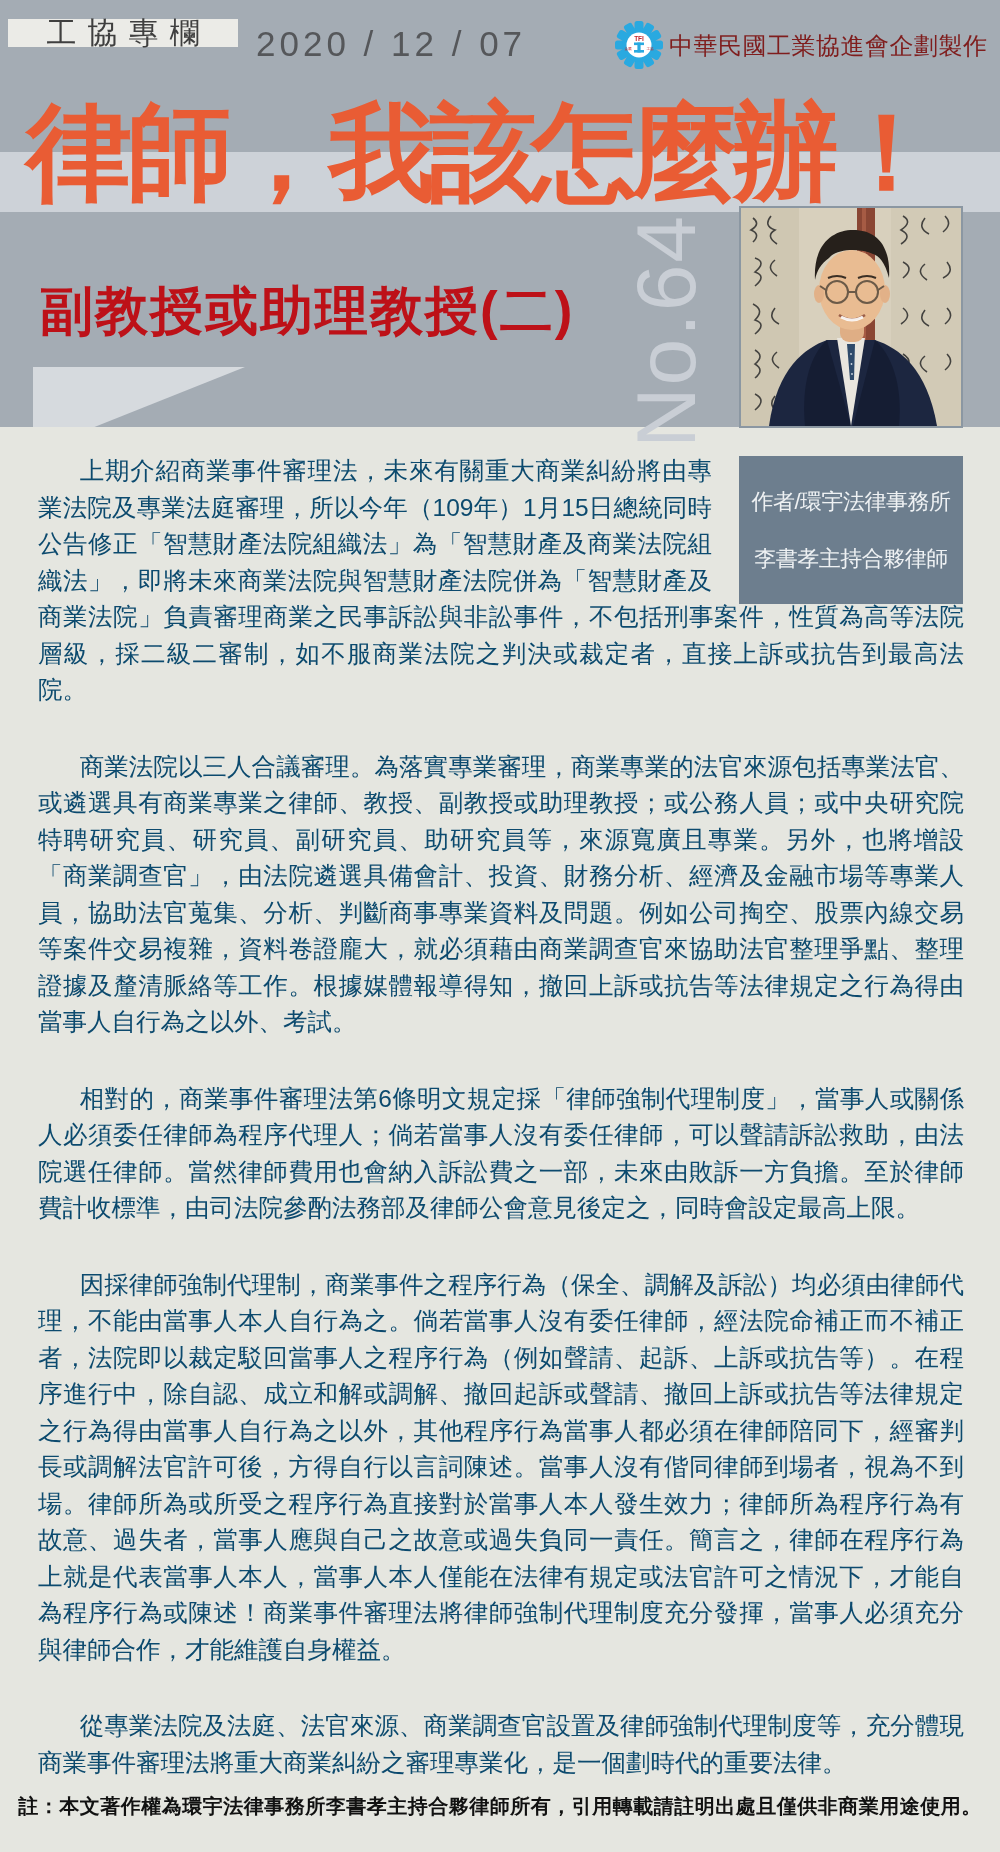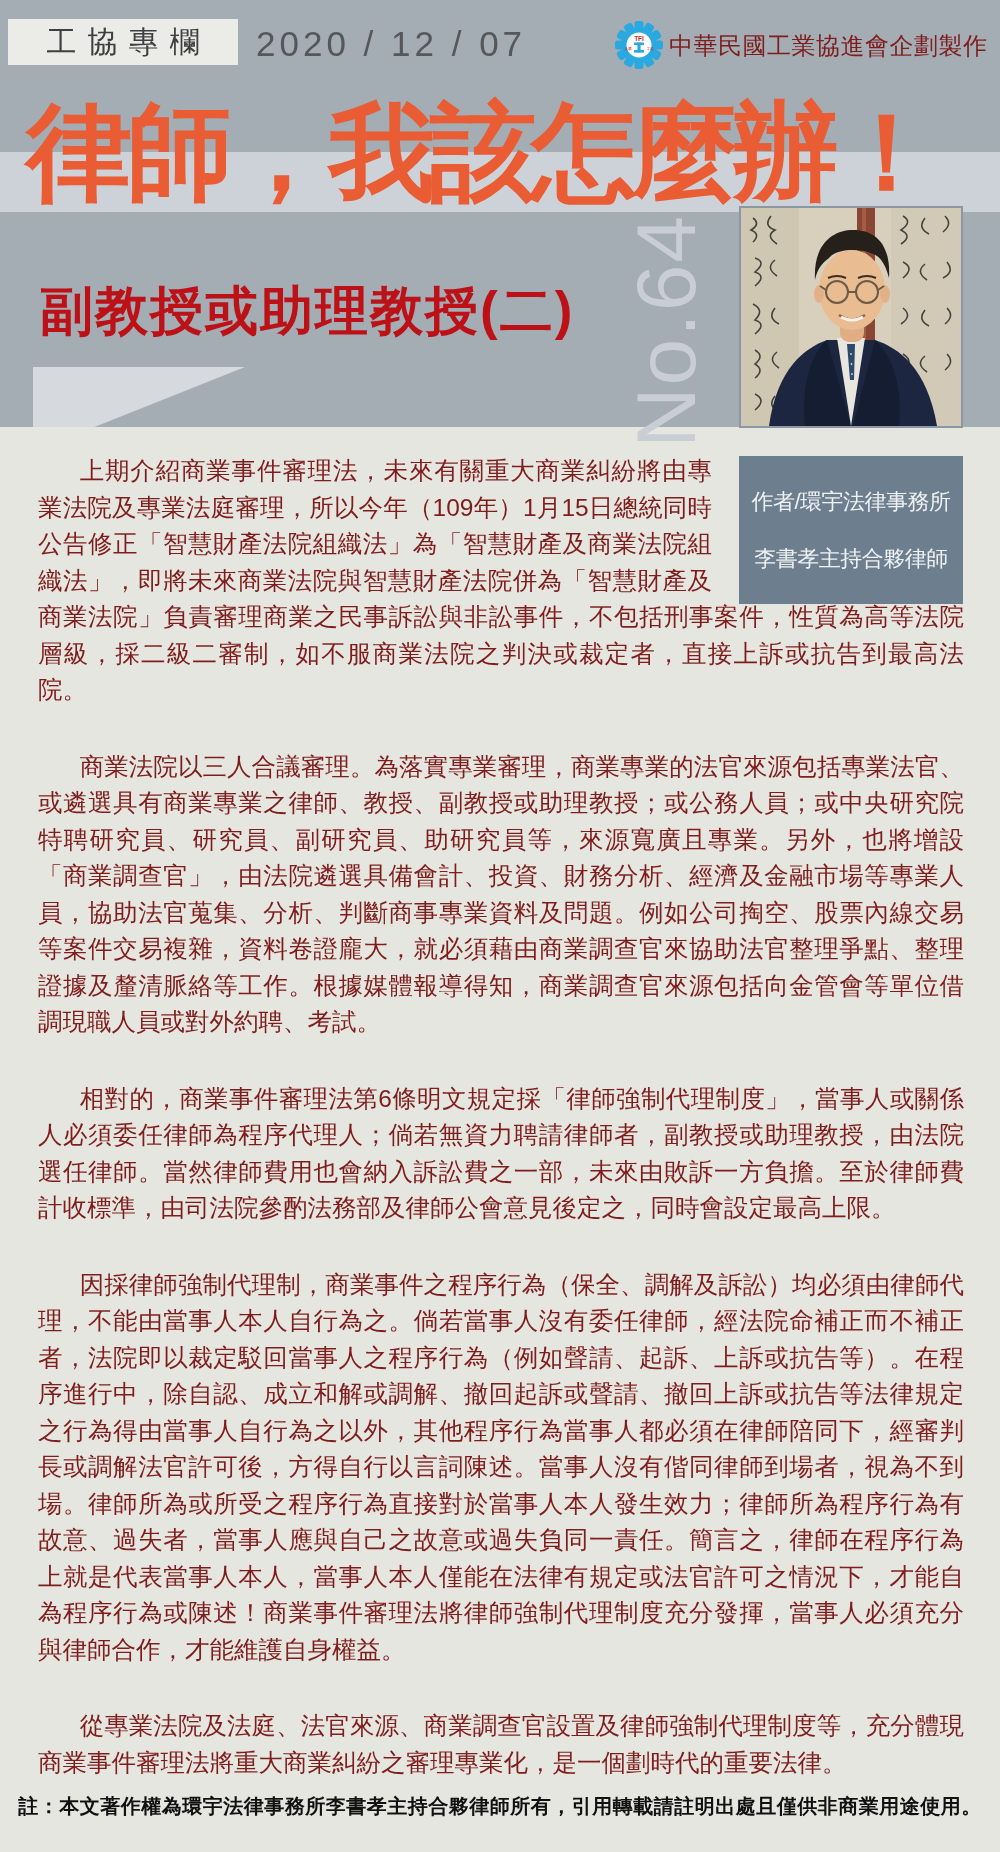--- a/index.html
+++ b/index.html
@@ -1,21 +1,21 @@
 <!DOCTYPE html>
 <html><head>
 <meta charset="utf-8">
 <style>
   html,body{margin:0;padding:0;}
   body{font-family:"Liberation Sans", sans-serif;}
   .page{position:relative;width:1000px;height:1852px;background:#e5e6e0;overflow:hidden;}
 
   
   .hero{position:absolute;left:0;top:0;width:1000px;height:427px;background:#a4acb4;}
-  .col-label-box{position:absolute;left:8px;top:19px;width:230px;height:46px;background:#ebebe7;
+  .col-label-box{position:absolute;left:8px;top:19px;width:230px;height:28px;background:#ebebe7;
                  display:flex;align-items:center;justify-content:center;}
   .col-label{font-size:30px;color:#3f3f3f;letter-spacing:11px;padding-left:11px;}
   .date{position:absolute;left:256px;top:24px;font-size:35px;color:#55575a;letter-spacing:4px;font-weight:400;}
   .logo{position:absolute;left:615px;top:21px;width:48px;height:48px;}
   .org-credit{position:absolute;left:669px;top:30px;font-size:24px;color:#7f1d1d;letter-spacing:0.5px;}
 
   .title-band{position:absolute;left:0;top:152px;width:1000px;height:60px;background:#cdd2d8;}
   .main-title{position:absolute;left:26px;top:78px;width:980px;font-size:106px;font-weight:bold;
               color:#e95c34;letter-spacing:-5px;white-space:nowrap;line-height:1.4;}
   .subtitle{position:absolute;left:40px;top:276px;font-size:53px;font-weight:bold;color:#bd1118;
@@ -28,21 +28,21 @@
 
   
   .photo-frame{position:absolute;left:739px;top:206px;width:224px;height:222px;box-sizing:border-box;
                border:2px solid #8b97a2;background:#cfc6b3;overflow:hidden;}
   .author-box{position:absolute;left:739px;top:428px;width:224px;height:148px;background:#6d7e8e;
               display:flex;flex-direction:column;align-items:center;justify-content:center;gap:27px;margin-top:28px;}
   .author-line{font-size:22px;color:#eef1f3;letter-spacing:-0.5px;white-space:nowrap;}
 
   
   .article{position:absolute;left:0;top:427px;width:1000px;box-sizing:border-box;
-           padding:26px 36px 0 38px;font-size:24.5px;line-height:36.5px;color:#7f1d1d;
+           padding:26px 36px 0 38px;font-size:24.5px;line-height:36.5px;color:#0c4a6e;
            text-align:justify;}
   .wrap-spacer{float:right;width:252px;height:126px;}
   .article p{margin:0 0 40px 0;text-indent:1.7em;}
 
   
   .footnote{position:absolute;left:0;top:1793px;width:1000px;text-align:center;font-size:20px;
             font-weight:bold;color:#111;letter-spacing:0.5px;white-space:nowrap;}
 </style>
 </head>
 <body>
@@ -173,21 +173,21 @@
   </div>
 
   <div class="author-box">
     <div class="author-line">作者/環宇法律事務所</div>
     <div class="author-line">李書孝主持合夥律師</div>
   </div>
 
   <div class="article">
     <div class="wrap-spacer"></div>
     <p>上期介紹商業事件審理法，未來有關重大商業糾紛將由專業法院及專業法庭審理，所以今年（109年）1月15日總統同時公告修正「智慧財產法院組織法」為「智慧財產及商業法院組織法」，即將未來商業法院與智慧財產法院併為「智慧財產及商業法院」負責審理商業之民事訴訟與非訟事件，不包括刑事案件，性質為高等法院層級，採二級二審制，如不服商業法院之判決或裁定者，直接上訴或抗告到最高法院。</p>
-    <p>商業法院以三人合議審理。為落實專業審理，商業專業的法官來源包括專業法官、或遴選具有商業專業之律師、教授、副教授或助理教授；或公務人員；或中央研究院特聘研究員、研究員、副研究員、助研究員等，來源寬廣且專業。另外，也將增設「商業調查官」，由法院遴選具備會計、投資、財務分析、經濟及金融市場等專業人員，協助法官蒐集、分析、判斷商事專業資料及問題。例如公司掏空、股票內線交易等案件交易複雜，資料卷證龐大，就必須藉由商業調查官來協助法官整理爭點、整理證據及釐清脈絡等工作。根據媒體報導得知，商業調查官來源包括向金管會等單位借調現職人員或對外約聘、考試。</p>
-    <p>相對的，商業事件審理法第6條明文規定採「律師強制代理制度」，當事人或關係人必須委任律師為程序代理人；倘若無資力聘請律師者，副教授或助理教授，由法院選任律師。當然律師費用也會納入訴訟費之一部，未來由敗訴一方負擔。至於律師費計收標準，由司法院參酌法務部及律師公會意見後定之，同時會設定最高上限。</p>
+    <p>商業法院以三人合議審理。為落實專業審理，商業專業的法官來源包括專業法官、或遴選具有商業專業之律師、教授、副教授或助理教授；或公務人員；或中央研究院特聘研究員、研究員、副研究員、助研究員等，來源寬廣且專業。另外，也將增設「商業調查官」，由法院遴選具備會計、投資、財務分析、經濟及金融市場等專業人員，協助法官蒐集、分析、判斷商事專業資料及問題。例如公司掏空、股票內線交易等案件交易複雜，資料卷證龐大，就必須藉由商業調查官來協助法官整理爭點、整理證據及釐清脈絡等工作。根據媒體報導得知，撤回上訴或抗告等法律規定之行為得由當事人自行為之以外、考試。</p>
+    <p>相對的，商業事件審理法第6條明文規定採「律師強制代理制度」，當事人或關係人必須委任律師為程序代理人；倘若當事人沒有委任律師，可以聲請訴訟救助，由法院選任律師。當然律師費用也會納入訴訟費之一部，未來由敗訴一方負擔。至於律師費計收標準，由司法院參酌法務部及律師公會意見後定之，同時會設定最高上限。</p>
     <p>因採律師強制代理制，商業事件之程序行為（保全、調解及訴訟）均必須由律師代理，不能由當事人本人自行為之。倘若當事人沒有委任律師，經法院命補正而不補正者，法院即以裁定駁回當事人之程序行為（例如聲請、起訴、上訴或抗告等）。在程序進行中，除自認、成立和解或調解、撤回起訴或聲請、撤回上訴或抗告等法律規定之行為得由當事人自行為之以外，其他程序行為當事人都必須在律師陪同下，經審判長或調解法官許可後，方得自行以言詞陳述。當事人沒有偕同律師到場者，視為不到場。律師所為或所受之程序行為直接對於當事人本人發生效力；律師所為程序行為有故意、過失者，當事人應與自己之故意或過失負同一責任。簡言之，律師在程序行為上就是代表當事人本人，當事人本人僅能在法律有規定或法官許可之情況下，才能自為程序行為或陳述！商業事件審理法將律師強制代理制度充分發揮，當事人必須充分與律師合作，才能維護自身權益。</p>
     <p>從專業法院及法庭、法官來源、商業調查官設置及律師強制代理制度等，充分體現商業事件審理法將重大商業糾紛之審理專業化，是一個劃時代的重要法律。</p>
   </div>
 
   <div class="footnote">註：本文著作權為環宇法律事務所李書孝主持合夥律師所有，引用轉載請註明出處且僅供非商業用途使用。</div>
 
 </div>
 
 </body></html>

